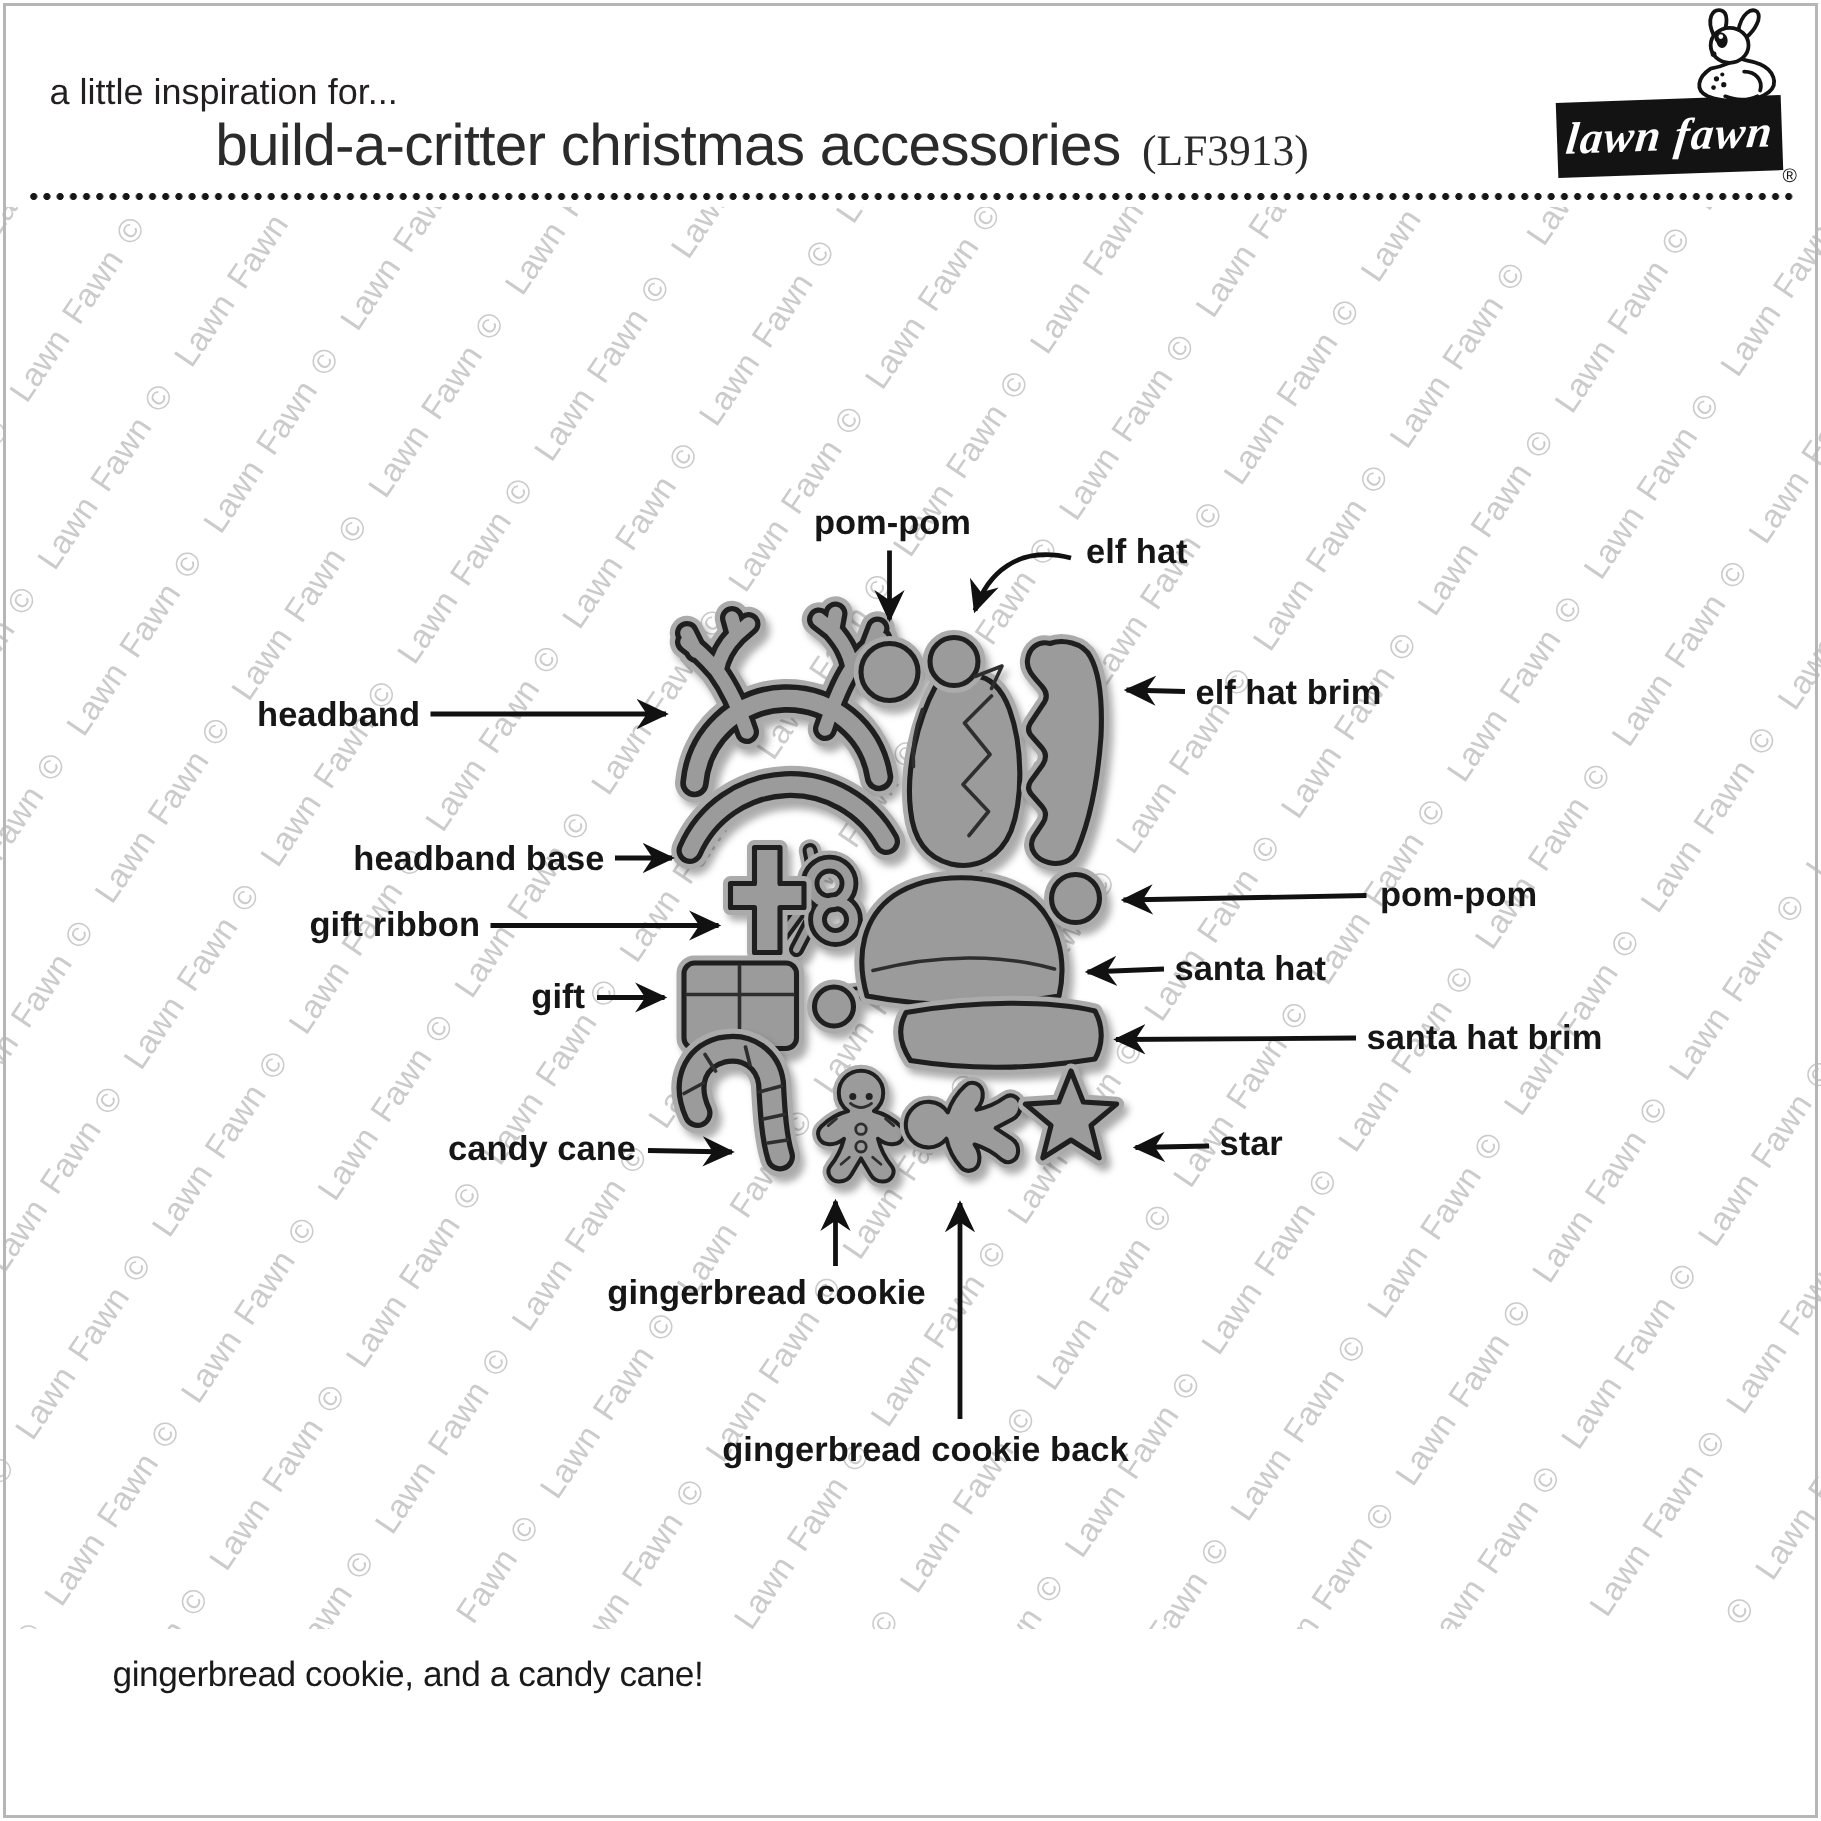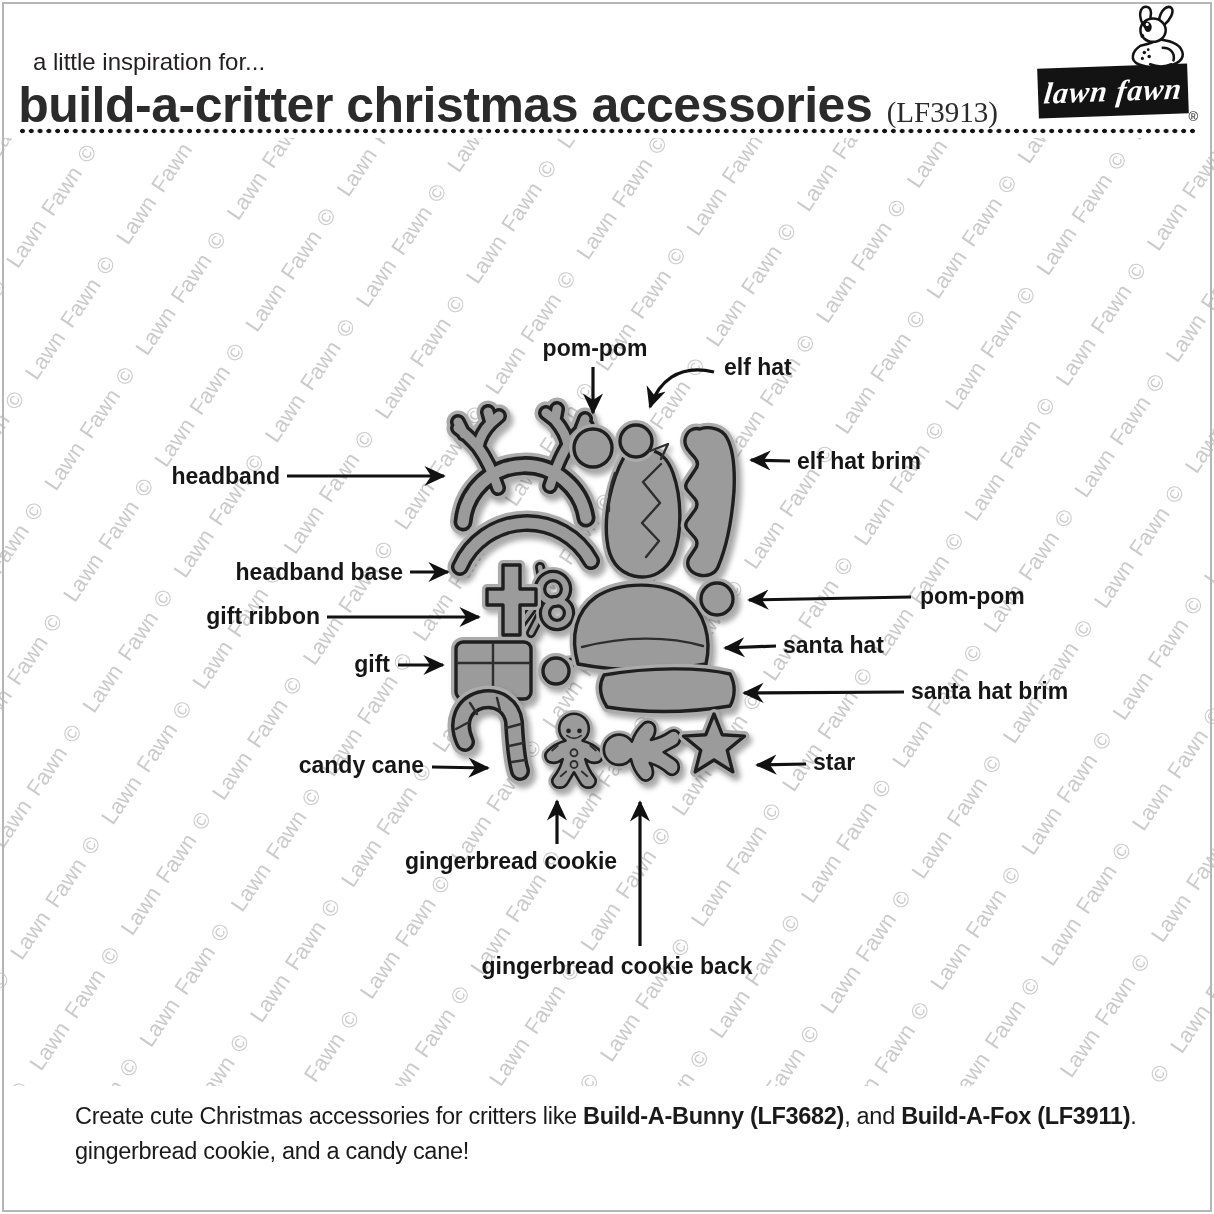--- a/index.html
+++ b/index.html
@@ -11,21 +11,21 @@
   .wm-clip{position:absolute;left:0;right:0;top:138px;height:948px;overflow:hidden;z-index:1;}
   .wm-rot{position:absolute;left:50%;top:50%;width:2700px;height:2700px;
           transform:translate(-50%,-50%) rotate(-56deg);
           color:#cbcbcb;font-size:22px;line-height:78px;word-spacing:4px;white-space:nowrap;}
   .wm-line{white-space:nowrap;}
   .wm-line.off{margin-left:-82px;}
 
   
   .tagline{position:absolute;left:33px;top:48px;font-size:24px;color:#231f20;z-index:5;}
   .title-row{position:absolute;left:0;top:76px;width:1016px;text-align:center;z-index:5;white-space:nowrap;}
-  .title{font-weight:700;font-size:50px;letter-spacing:-0.5px;color:#2b2b2b;}
+  .title{font-weight:400;font-size:39px;letter-spacing:-0.5px;color:#2b2b2b;}
   .sku{font-size:29px;color:#2b2b2b;margin-left:10px;font-weight:400;font-family:Liberation Serif, serif;}
   .divider{position:absolute;top:128px;left:20px;right:18px;height:6px;z-index:5;
      background:radial-gradient(circle at 2.5px 3px,#161616 2.1px,rgba(0,0,0,0) 2.6px);
      background-size:8.8px 6px;background-repeat:repeat-x;}
 
   
   .logo{position:absolute;left:1028px;top:4px;width:170px;height:128px;z-index:6;}
   .plate{position:absolute;left:10px;top:62px;width:150px;height:50px;background:#131313;
          transform:rotate(-2deg);display:flex;align-items:center;justify-content:center;}
   .brand{font-family:"Liberation Serif",serif;font-style:italic;font-weight:700;color:#ffffff;
@@ -272,15 +272,14 @@
   <text class="lbl" x="920" y="604" text-anchor="start">pom-pom</text>
   <text class="lbl" x="783" y="653" text-anchor="start">santa hat</text>
   <text class="lbl" x="911" y="699" text-anchor="start">santa hat brim</text>
   <text class="lbl" x="813" y="770" text-anchor="start">star</text>
   <text class="lbl" x="424" y="773" text-anchor="end">candy cane</text>
   <text class="lbl" x="511" y="869" text-anchor="middle">gingerbread cookie</text>
   <text class="lbl" x="617" y="974" text-anchor="middle">gingerbread cookie back</text>
 </svg>
 
 <div class="desc" id="desc">
-    <div class="desc-line"><span>Create cute Christmas accessories for critters like </span><span style="font-weight: 700;">Build-A-Bunny (LF3682)</span><span>, and </span><span style="font-weight: 700;">Build-A-Fox (LF3911)</span><span>.</span></div>
     <div class="desc-line"><span>gingerbread cookie, and a candy cane!</span></div>
   </div>
 
 </body></html>

